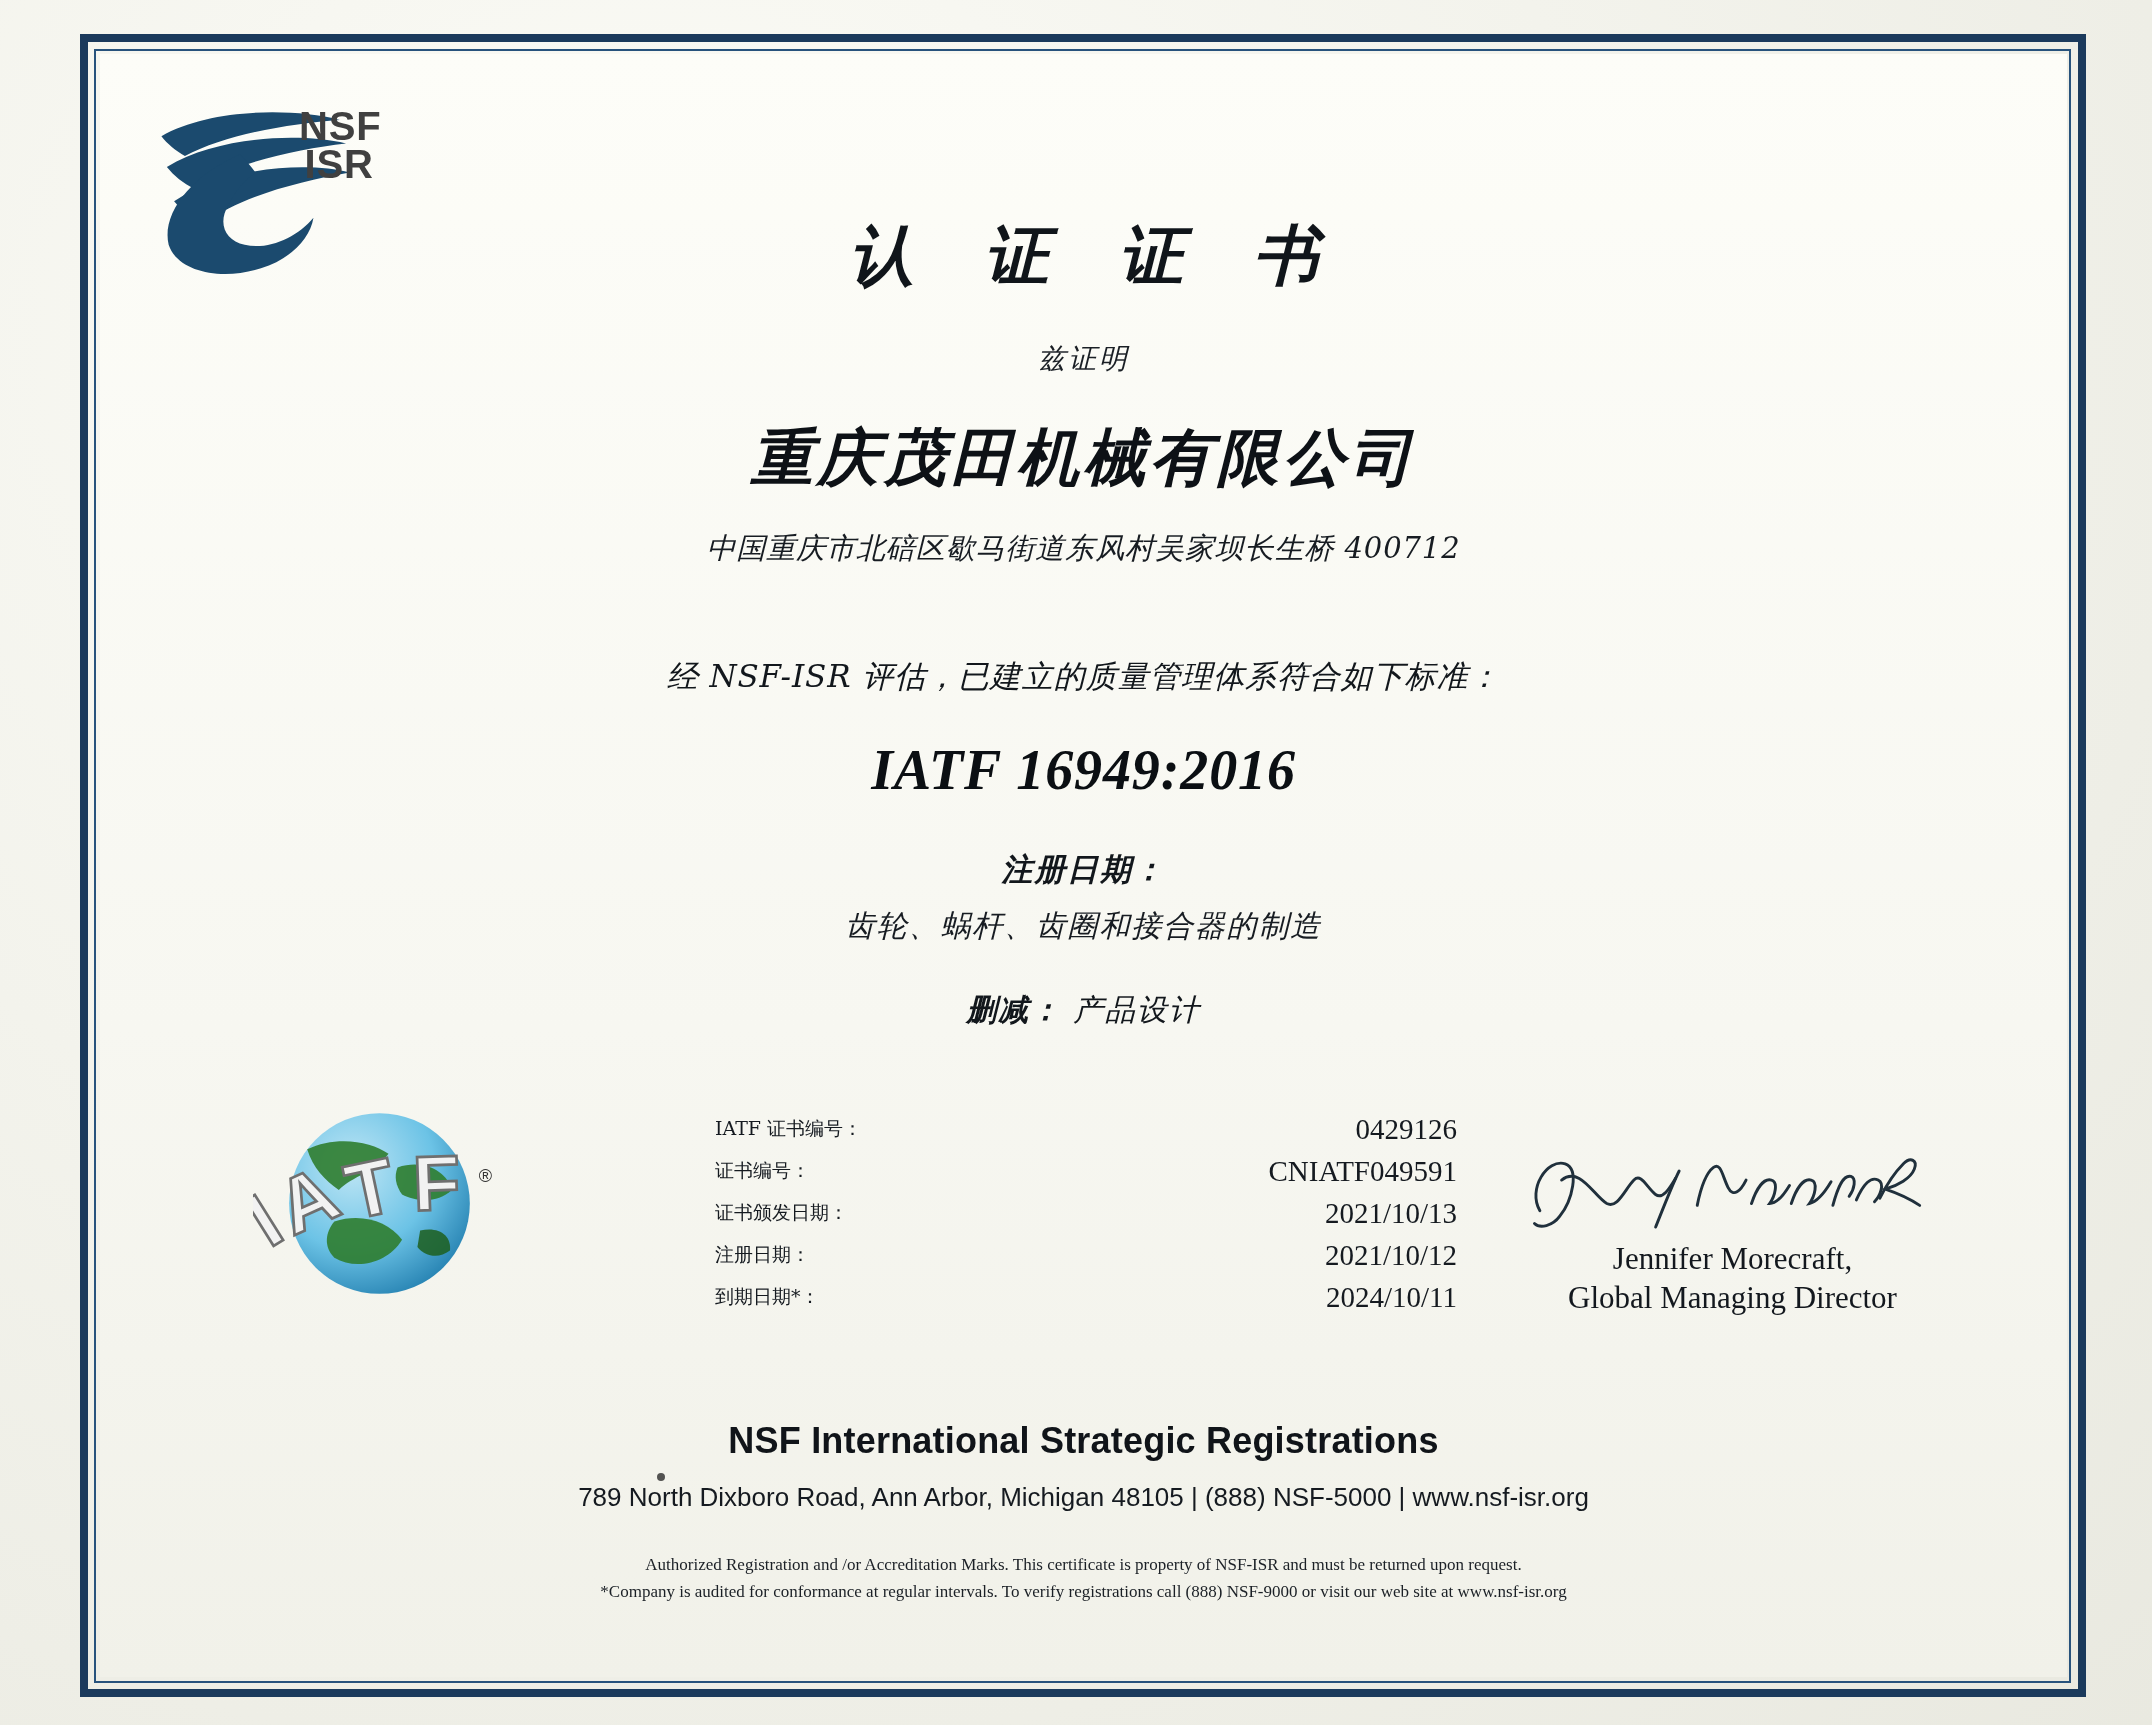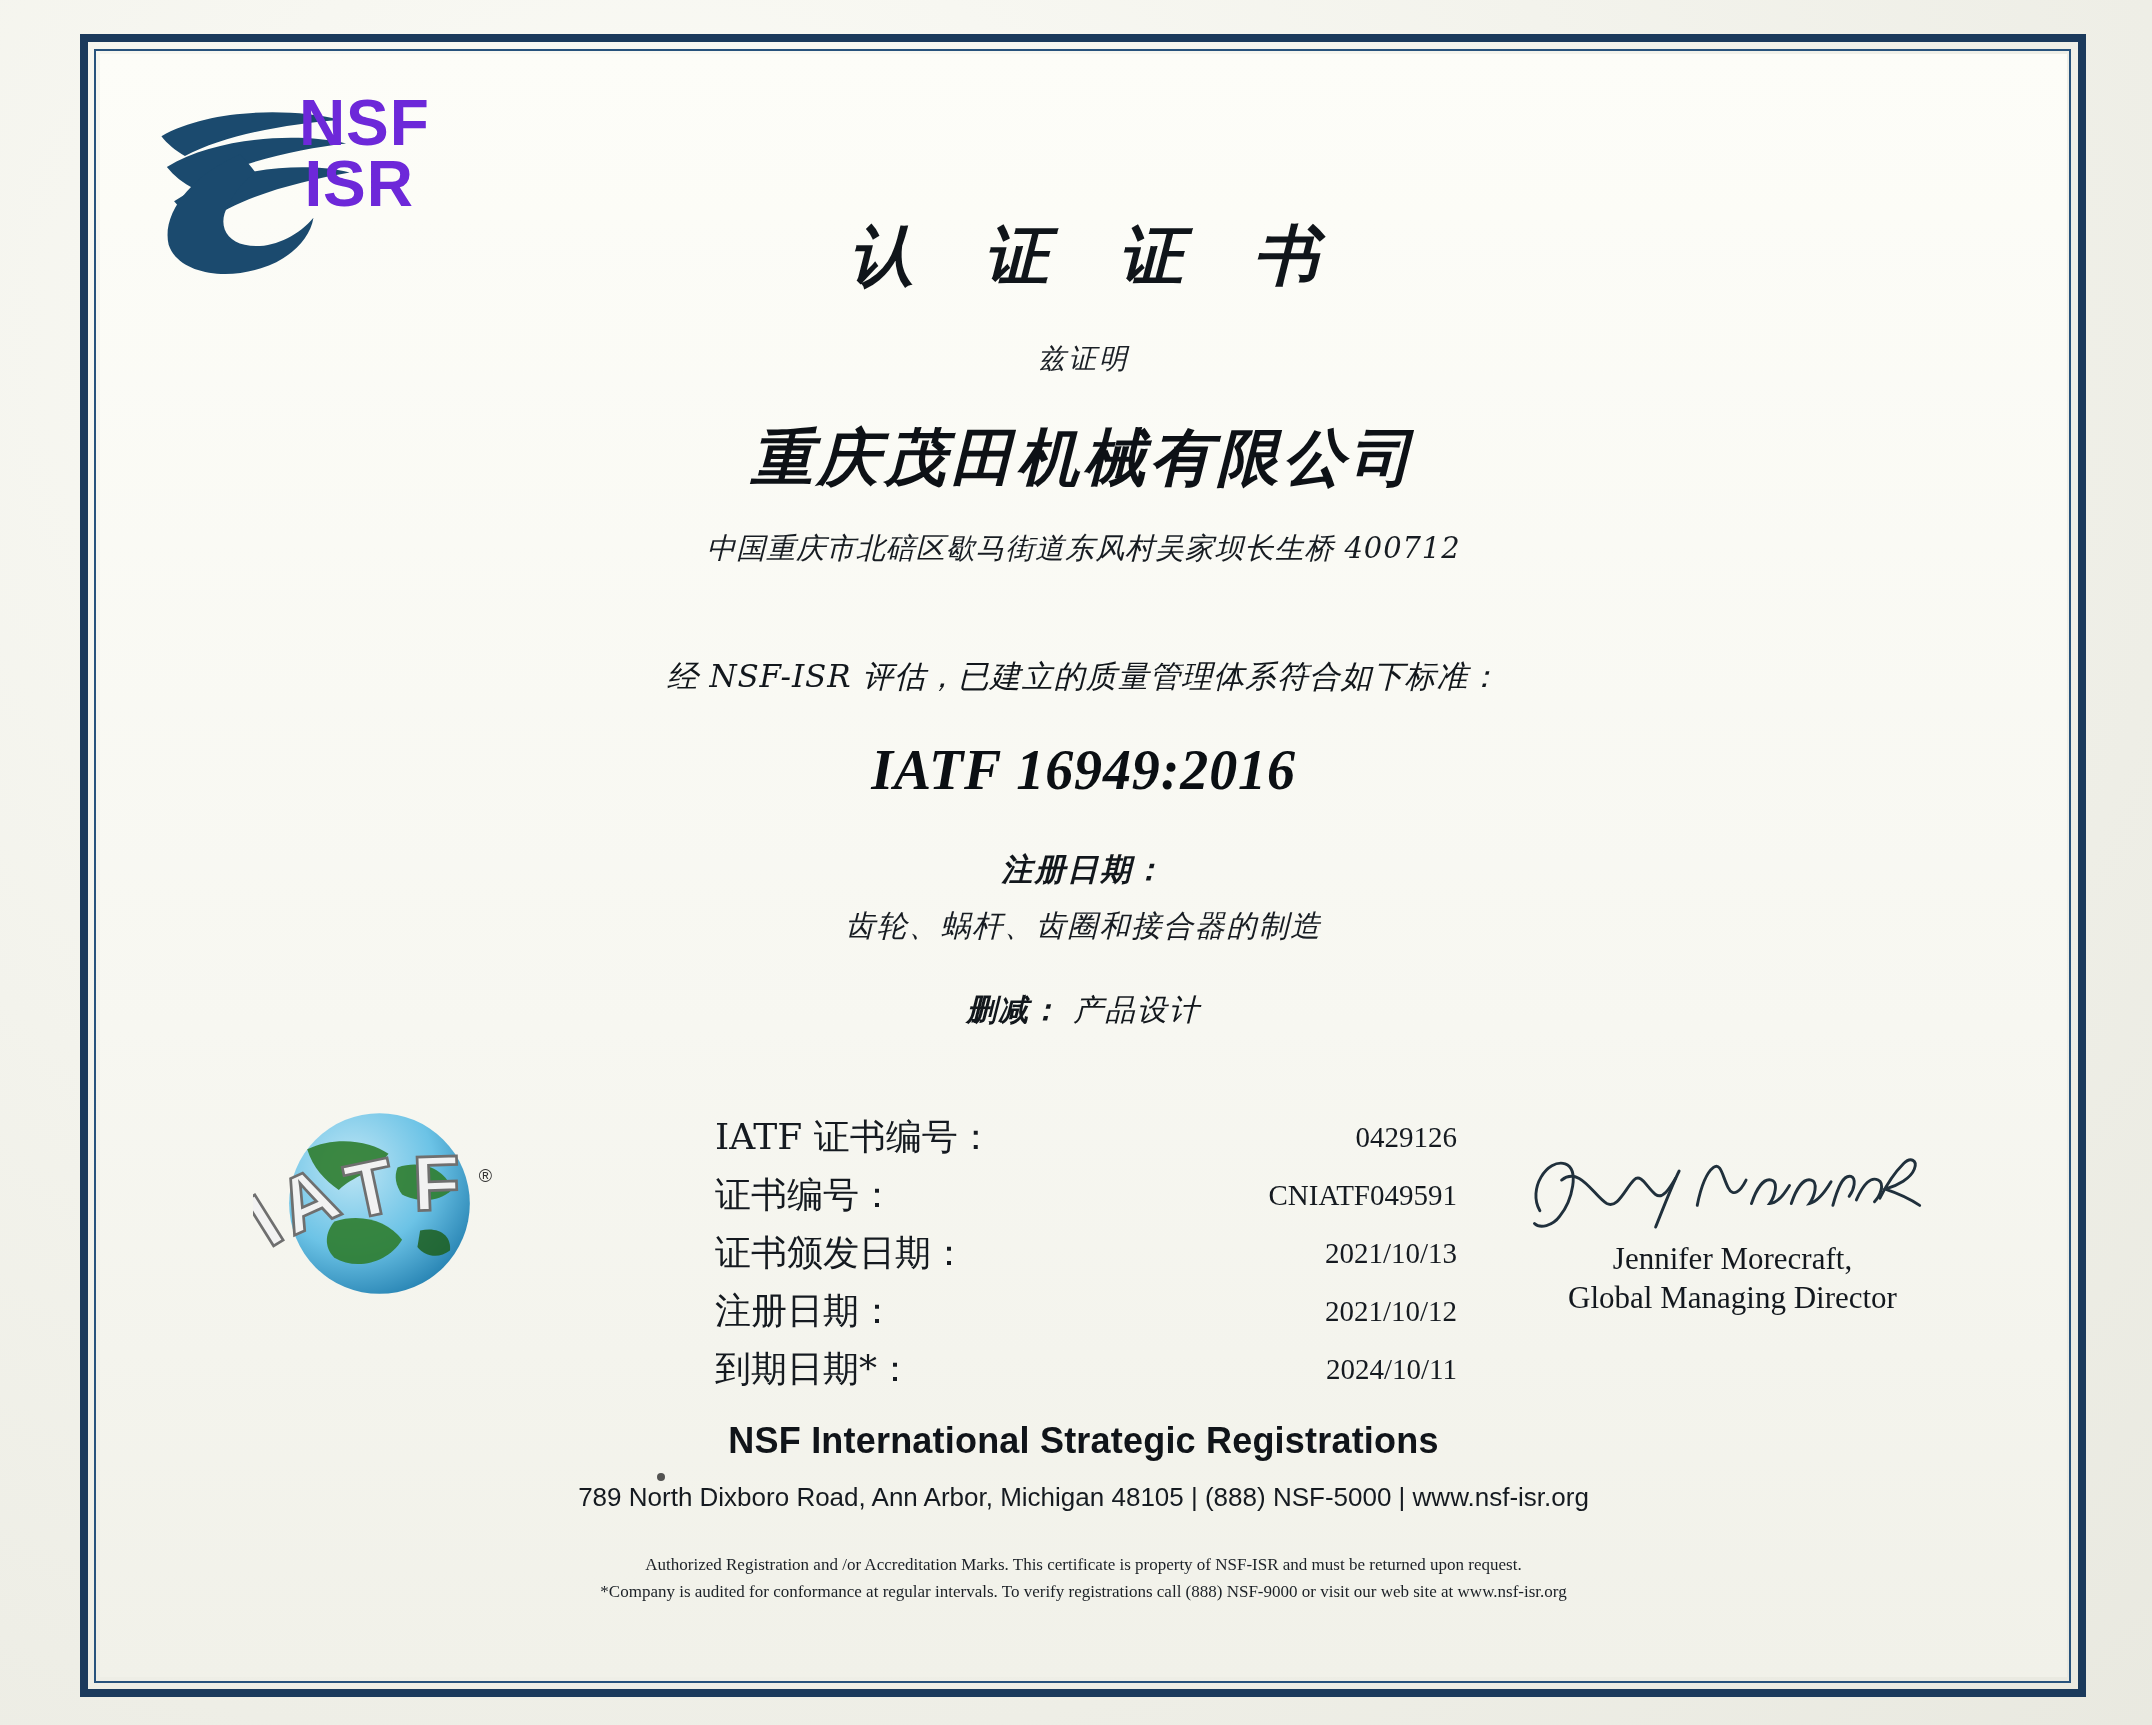--- a/index.html
+++ b/index.html
@@ -47,25 +47,25 @@
 
   
   .nsf-logo {
     position: absolute;
     left: 154px; top: 100px;
     width: 299px; height: 181px;
   }
   .nsf-logo svg { display: block; }
   .nsf-text {
     position: absolute;
-    left: 299px; top: 93px;
-    color: #6d28d9;
+    left: 299px; top: 107px;
+    color: #404040;
     font-family: "Liberation Sans", sans-serif;
     font-weight: bold;
-    font-size: 64px;
+    font-size: 40px;
     line-height: 0.95;
     letter-spacing: 0.9px;
   }
   .nsf-text .l2 { margin-left: 5.4px; }
 
   
   .iatf-logo {
     position: absolute;
     left: 253px; top: 1095px;
     width: 262px; height: 208px;
@@ -154,21 +154,21 @@
     position: absolute;
     left: 715px; top: 1108px;
     width: 742px;
     font-family: "DejaVu Serif", serif;
   }
   .details table {
     border-collapse: collapse;
     width: 100%;
   }
   .details td {
-    font-size: 36px;
+    font-size: 19px;
     color: #151a20;
     padding: 4.5px 0;
     white-space: nowrap;
   }
   .details td.k { text-align: left; }
   .details td.v { text-align: right; font-family: "Liberation Serif", serif; font-size: 29px; }
 
   
   .signature {
     position: absolute;

